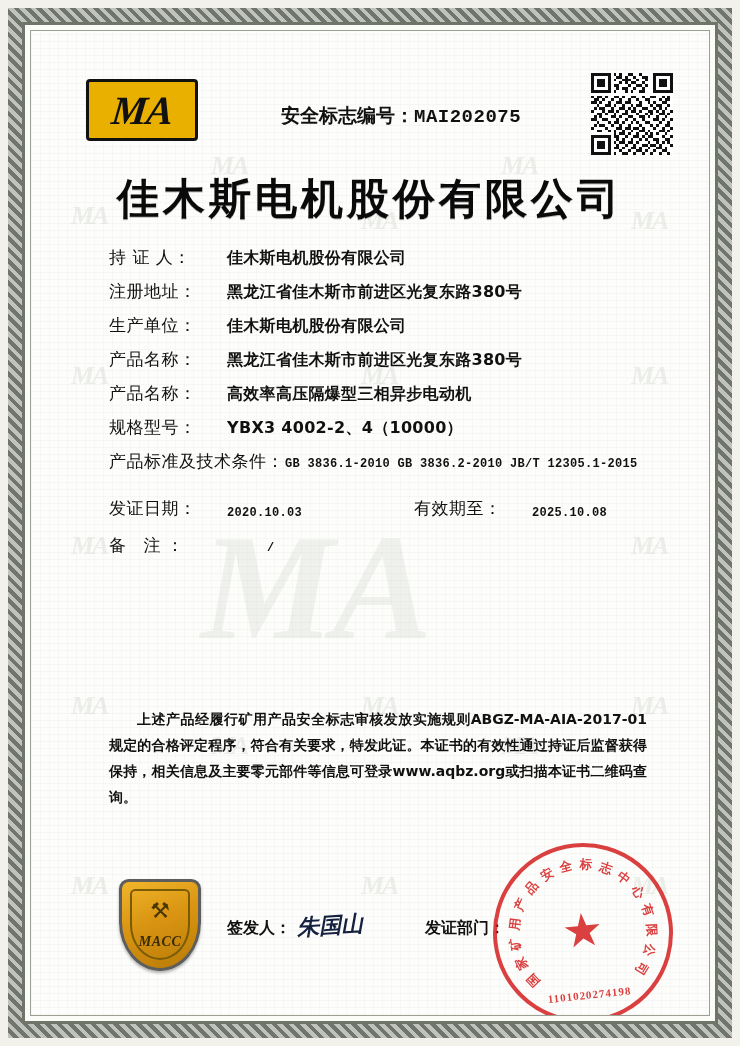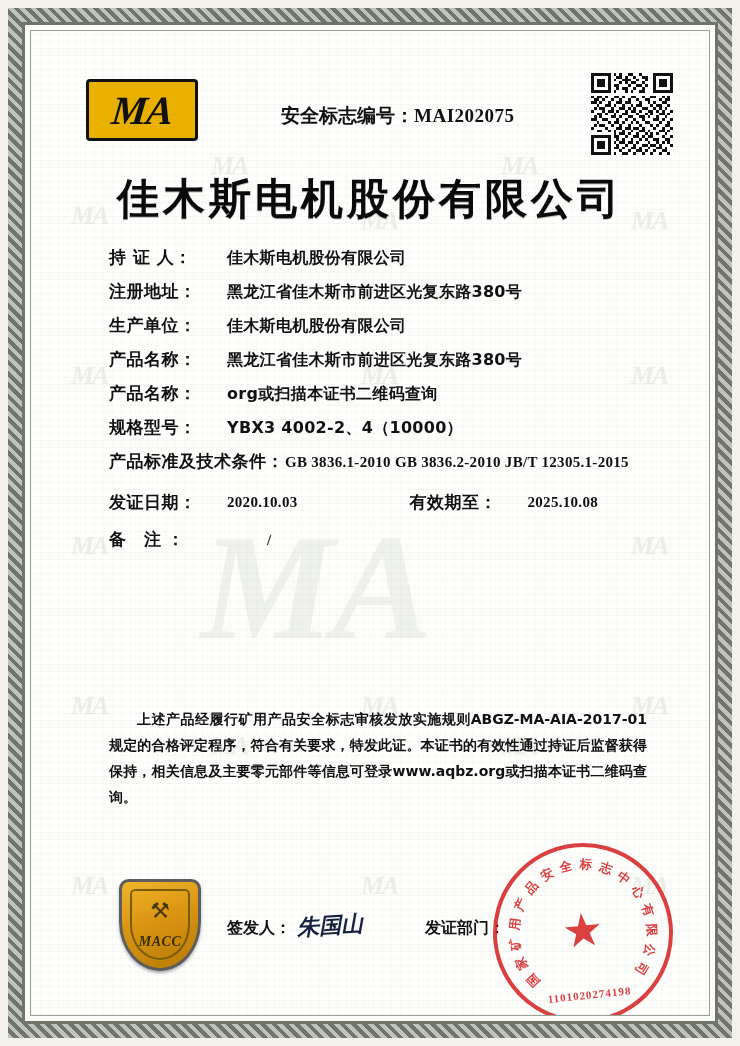--- a/index.html
+++ b/index.html
@@ -133,21 +133,21 @@
     position: absolute;
     left: 250px;
     top: 72px;
     font-size: 19px;
     font-weight: bold;
     color: #111;
     font-family: "DejaVu Sans", sans-serif;
     white-space: nowrap;
   }
   .cert-no .num {
-    font-family: Liberation Serif, serif;
+    font-family: Liberation Mono, monospace;
     font-weight: bold;
     letter-spacing: 0.5px;
   }
 
   .qr {
     position: absolute;
     right: 36px;
     top: 42px;
     width: 82px;
     height: 82px;
@@ -176,42 +176,42 @@
   .field-row {
     display: flex;
     align-items: baseline;
     margin-bottom: 11px;
     font-family: "DejaVu Sans", sans-serif;
   }
   .f-label {
     width: 118px;
     flex: none;
     font-size: 17px;
-    font-weight: bold;
+    font-weight: normal;
     color: #111;
     letter-spacing: 0.5px;
     white-space: nowrap;
   }
   .f-label.wide { width: 176px; }
   .f-value {
     font-size: 16px;
     font-weight: bold;
     color: #111;
     letter-spacing: 0.3px;
   }
   .f-value.ascii {
-    font-family: Liberation Serif, serif;
-    font-size: 15px;
+    font-family: Liberation Mono, monospace;
+    font-size: 12px;
     font-weight: bold;
   }
 
   .date-row {
     display: flex;
-    align-items: center;
-    margin-top: 18px;
+    align-items: flex-end;
+    margin-top: 24px;
     margin-bottom: 11px;
     font-family: "DejaVu Sans", sans-serif;
   }
   .date-row .f-value { margin-right: 58px; }
   .date-gap { width: 54px; flex: none; }
 
   .remark-row { margin-top: 14px; gap: 40px; }
   .remark-row .f-label { letter-spacing: 6px; }
 
   .statement {
@@ -634,21 +634,21 @@
           <div class="f-value">佳木斯电机股份有限公司</div>
         </div>
 
         <div class="field-row">
           <div class="f-label">产品名称：</div>
           <div class="f-value">黑龙江省佳木斯市前进区光复东路380号</div>
         </div>
 
         <div class="field-row">
           <div class="f-label">产品名称：</div>
-          <div class="f-value">org或扫描本证书二维码查询</div>
+          <div class="f-value">高效率高压隔爆型三相异步电动机</div>
         </div>
 
         <div class="field-row">
           <div class="f-label">规格型号：</div>
           <div class="f-value">YBX3 4002-2、4（10000）</div>
         </div>
 
         <div class="field-row">
           <div class="f-label wide">产品标准及技术条件：</div>
           <div class="f-value ascii">GB 3836.1-2010 GB 3836.2-2010 JB/T 12305.1-2015</div>

